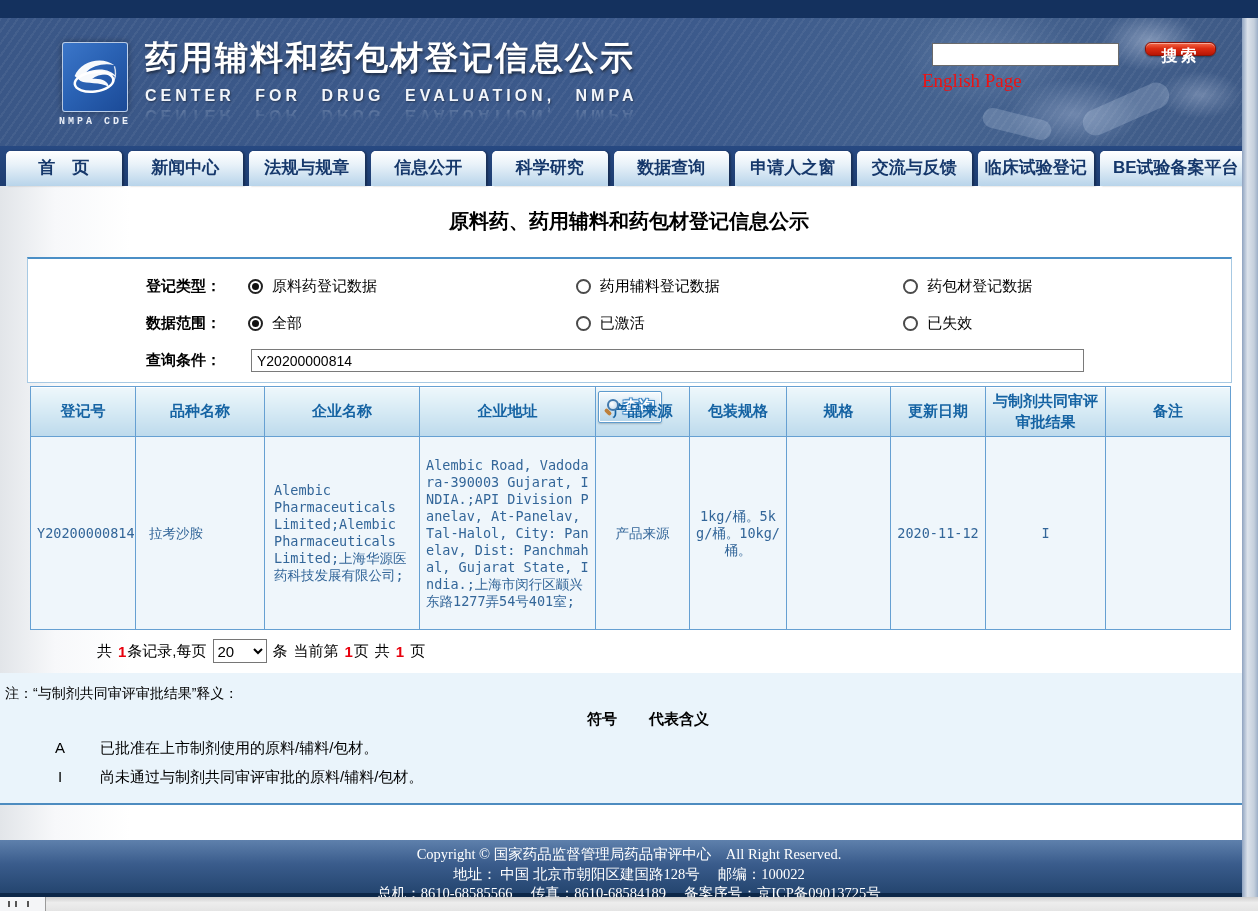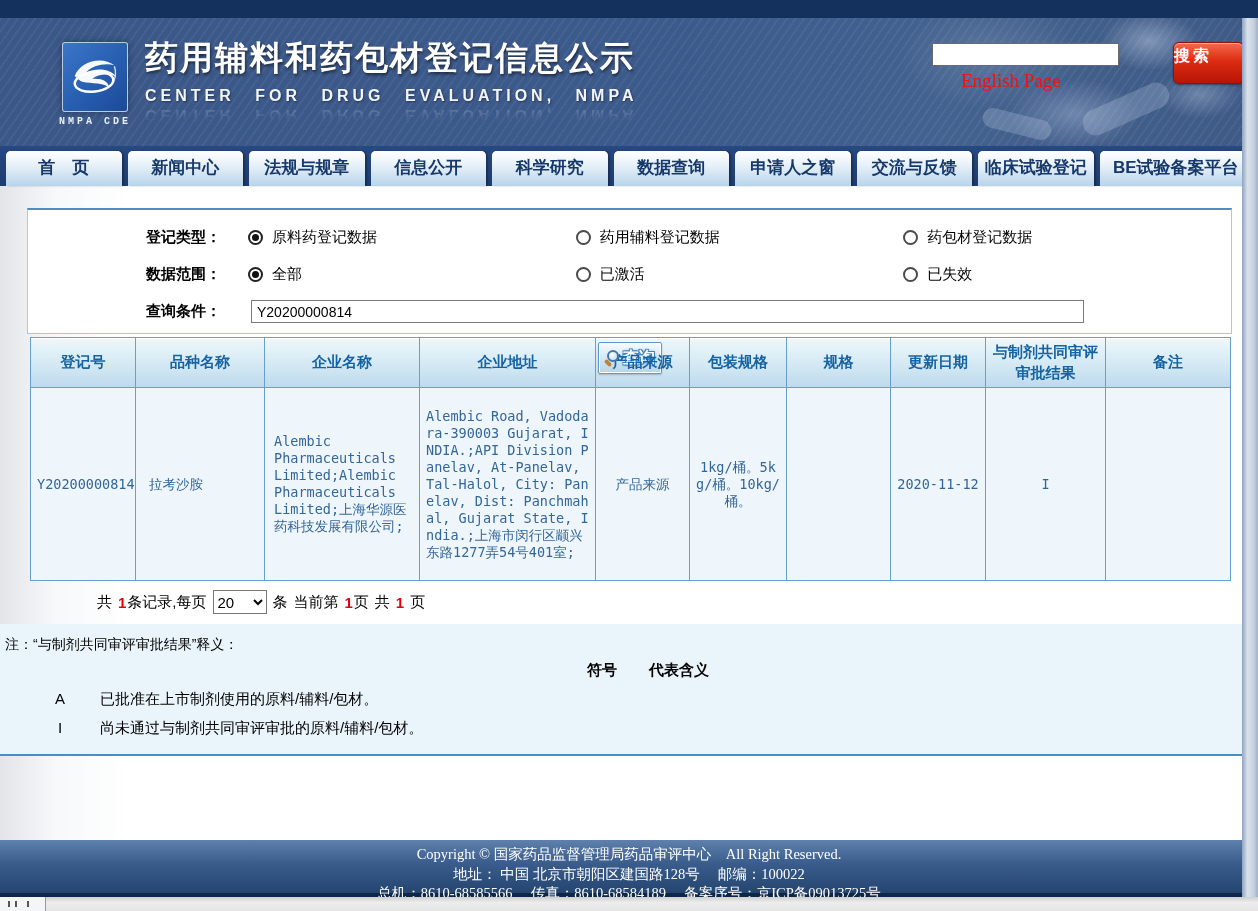--- a/index.html
+++ b/index.html
@@ -43,26 +43,26 @@
     text-shadow:1px 2px 3px rgba(0,0,0,.55); }
   .title-en { color:#f2f5fa; font-size:16px; font-weight:bold; letter-spacing:4px;
     word-spacing:12px; margin-top:6px; text-shadow:1px 1px 2px rgba(0,0,0,.4); }
   .title-en-mirror { color:#c6d2e4; font-size:16px; font-weight:bold; letter-spacing:4px;
     word-spacing:12px; transform:scaleY(-1); opacity:.38; margin-top:1px;
     -webkit-mask-image:linear-gradient(to top, rgba(0,0,0,.8), transparent 85%);
             mask-image:linear-gradient(to top, rgba(0,0,0,.8), transparent 85%); }
 
   .site-search-input { position:absolute; left:932px; top:25px; width:187px; height:23px;
     border:1px solid #6a6a6a; background:#fff; font-size:14px; padding:0 4px; }
-  .search-btn { position:absolute; left:1145px; top:24px; width:71px; height:42px;
+  .search-btn { position:absolute; left:1145px; top:24px; width:71px; height:14px;
     background:linear-gradient(#f4694a 0%, #dc2c12 45%, #b71505 100%);
     border:1px solid #8e1205; border-radius:6px; color:#fff; font-size:16px; font-weight:bold;
     letter-spacing:3px; box-shadow:inset 0 1px 0 rgba(255,255,255,.45), 0 1px 2px rgba(0,0,0,.4);
-    cursor:pointer; text-align:left; line-height:25px;margin-left:28px; }
-  .english-link { position:absolute; left:961px; top:52px; color:#ee1212;
+    cursor:pointer; text-align:center; line-height:25px; }
+  .english-link { position:absolute; left:922px; top:52px; color:#ee1212;
     font-family:"Liberation Serif", serif; font-size:19px; cursor:pointer; }
 
   
   .nav { height:40px; background:linear-gradient(#274982,#1d3c70);
     display:flex; align-items:flex-end; padding:0 6px; gap:6px; }
   .nav-tab { flex:1 1 0; height:35px; border-radius:5px 5px 0 0; cursor:pointer;
     background:linear-gradient(#ffffff 0%, #e9f2f9 38%, #b8d4ea 100%);
     color:#16386b; font-size:17px; font-weight:bold; text-align:center; line-height:34px;
     box-shadow:inset 0 1px 0 #fff, 2px 0 2px rgba(0,0,0,.28); white-space:nowrap; }
   .nav-tab.wide { flex:1.32 1 0; }
@@ -191,20 +191,21 @@
   <div class="nav-tab">信息公开</div>
   <div class="nav-tab">科学研究</div>
   <div class="nav-tab">数据查询</div>
   <div class="nav-tab">申请人之窗</div>
   <div class="nav-tab">交流与反馈</div>
   <div class="nav-tab">临床试验登记</div>
   <div class="nav-tab wide">BE试验备案平台</div>
 </div>
 
 <div class="content">
+  <div class="page-title">原料药、药用辅料和药包材登记信息公示</div>
 
   <div class="form-panel">
     <div class="form-row">
       <div class="form-label">登记类型：</div>
       <div class="opt">
         <span class="radio checked"></span>
         <span class="opt-label">原料药登记数据</span>
       </div>
       <div class="opt">
         <span class="radio"></span>

